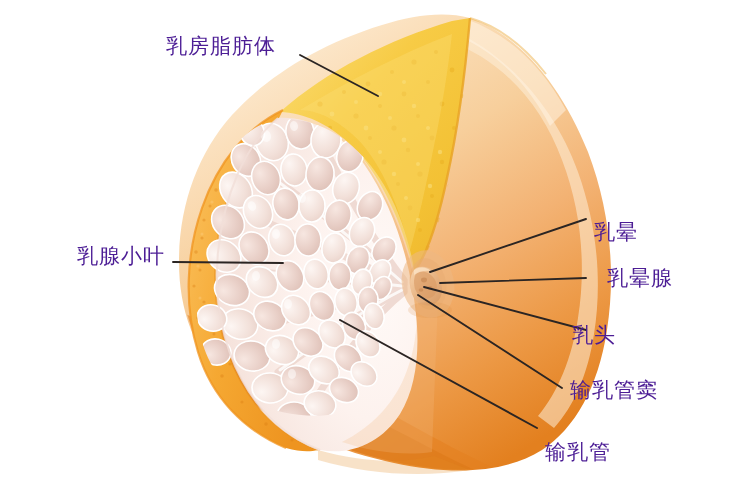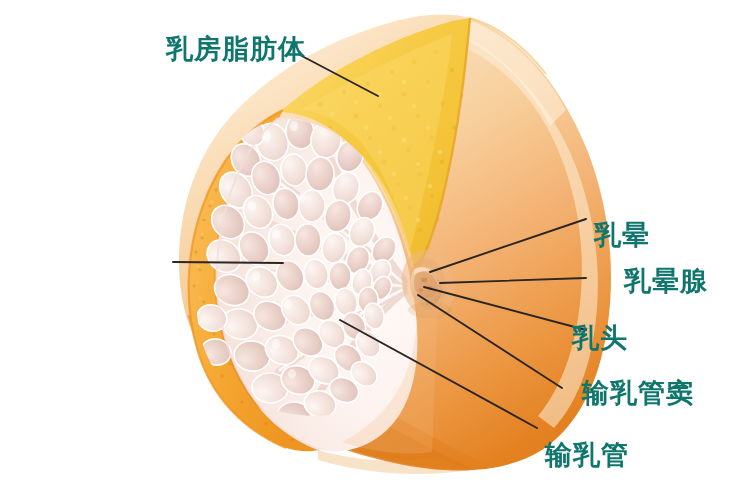--- a/index.html
+++ b/index.html
@@ -1,22 +1,22 @@
 <!DOCTYPE html>
 <html><head>
 <meta charset="utf-8">
 <style>
   html,body{margin:0;padding:0;background:#ffffff;}
   body{width:750px;height:500px;overflow:hidden;
        font-family:"Liberation Serif","DejaVu Serif",serif;}
   #stage{position:relative;width:750px;height:500px;background:#fff;}
   #art{position:absolute;inset:0;}
-  .lbl{position:absolute;color:#0f766e;font-size:27px;line-height:1;
+  .lbl{position:absolute;color:#4c1d95;font-size:21px;line-height:1;
        white-space:nowrap;letter-spacing:1px;
-       font-family:"Liberation Serif","DejaVu Serif",serif;font-weight:700;}
+       font-family:"Liberation Serif","DejaVu Serif",serif;font-weight:400;}
 </style>
 </head>
 <body>
 
 <div id="stage">
 
   <svg id="art" viewBox="0 0 750 500" preserveAspectRatio="none">
     <defs>
 
       <linearGradient id="gSkin" x1="0.15" y1="0.02" x2="0.72" y2="1">
@@ -391,19 +391,20 @@
       <line x1="173" y1="262" x2="283" y2="263"></line>
       <line x1="586" y1="219" x2="430" y2="272"></line>
       <line x1="586" y1="278" x2="440" y2="283"></line>
       <line x1="586" y1="330" x2="424" y2="287"></line>
       <line x1="562" y1="388" x2="418" y2="295"></line>
       <line x1="537" y1="428" x2="340" y2="320"></line>
     </g>
   </svg>
 
   <div class="lbl" style="left:166px;top:36px">乳房脂肪体</div>
+  <div class="lbl" style="left:77px;top:246px">乳腺小叶</div>
   <div class="lbl" style="left:594px;top:222px">乳晕</div>
-  <div class="lbl" style="left:624px;top:268px">乳晕腺</div>
+  <div class="lbl" style="left:607px;top:268px">乳晕腺</div>
   <div class="lbl" style="left:572px;top:325px">乳头</div>
-  <div class="lbl" style="left:582px;top:380px">输乳管窦</div>
+  <div class="lbl" style="left:570px;top:380px">输乳管窦</div>
   <div class="lbl" style="left:545px;top:442px">输乳管</div>
 
 </div>
 
 </body></html>

